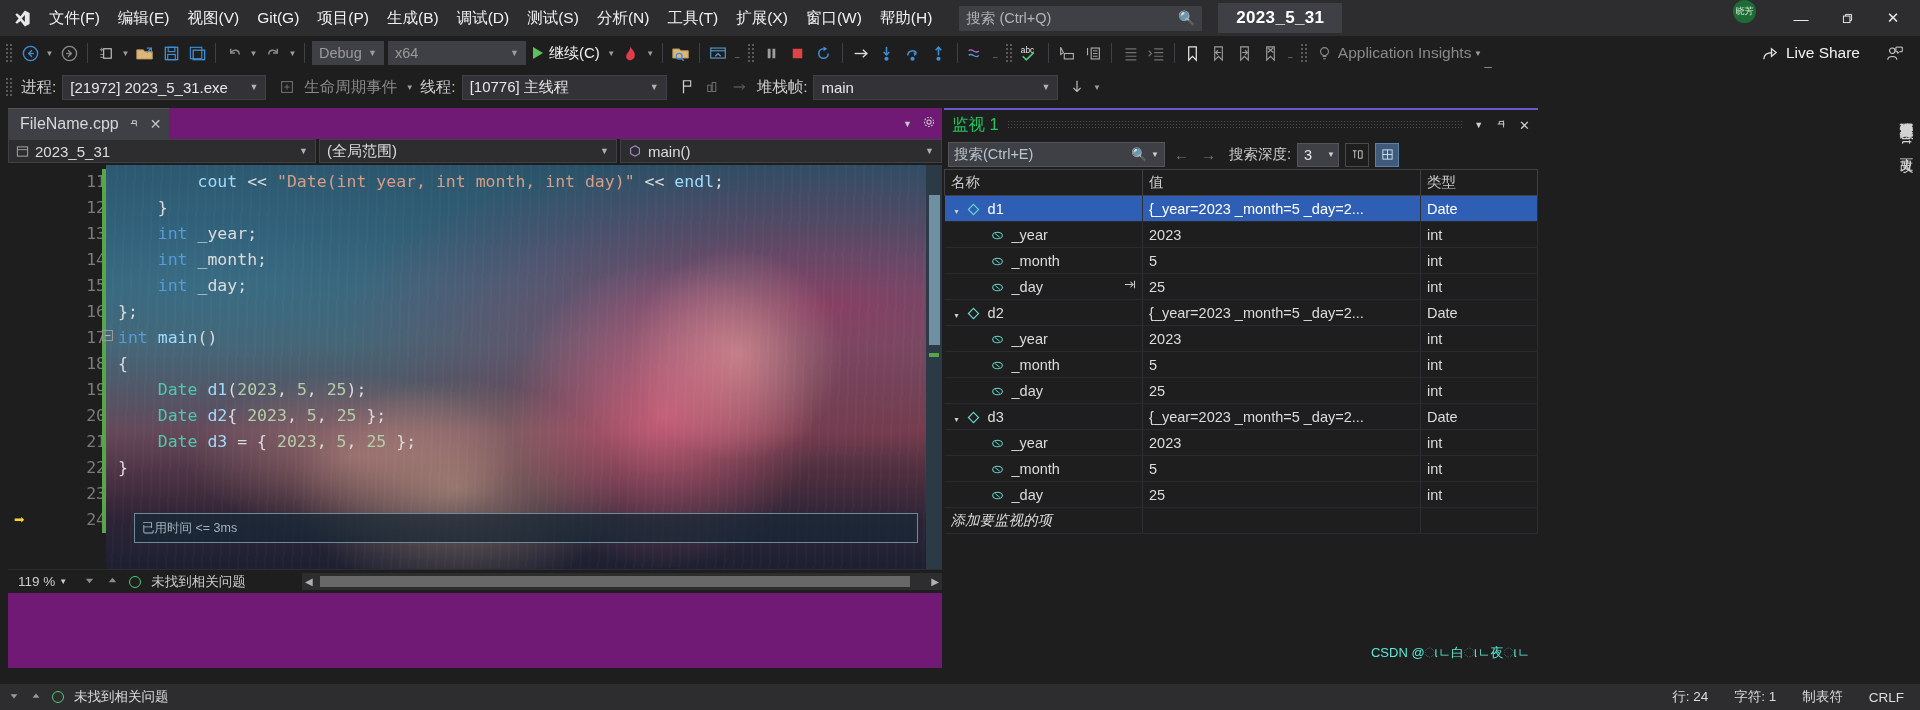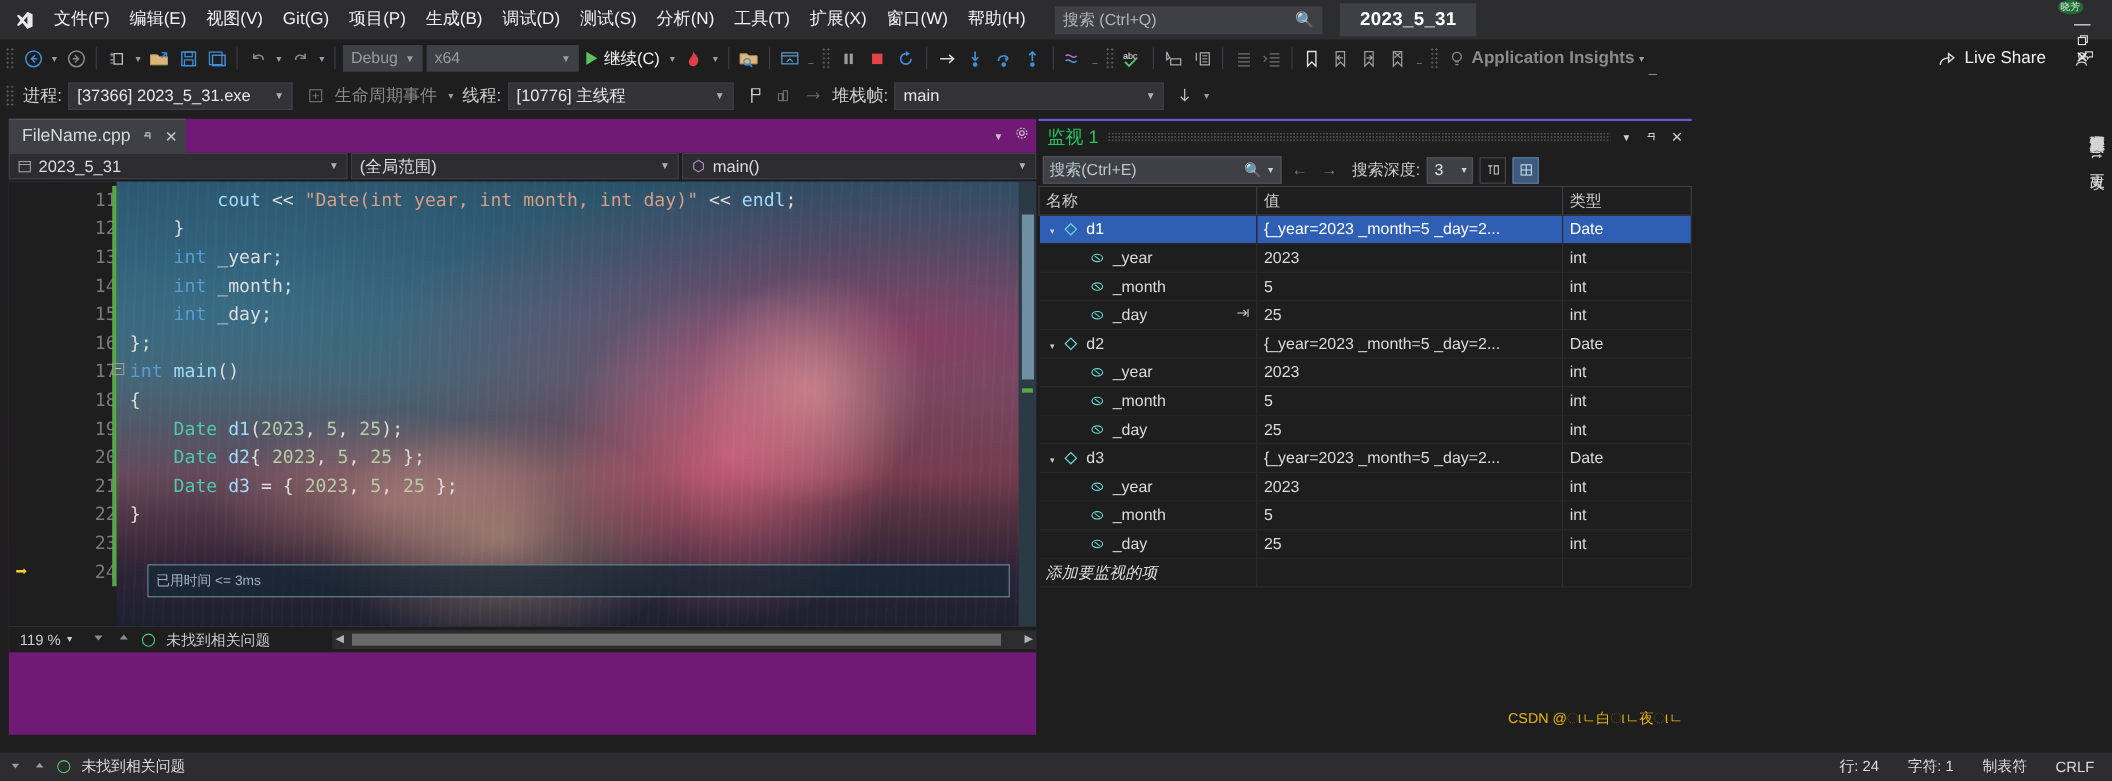--- a/index.html
+++ b/index.html
@@ -30,21 +30,21 @@
     border: 1px solid #3f3f46; display: flex; align-items: center;
     padding: 0 6px; position: relative;
   }
   .search-box .ph { font-size: 14.5px; color: #b4b4b4; flex: 1; }
   .search-box .mag { color: #cfcfcf; font-size: 14px; }
   .title-chip {
     margin-left: 16px; background: #3f3f46; height: 30px; display: flex;
     align-items: center; padding: 0 18px; font-size: 17px; font-weight: bold;
     color: #ffffff; letter-spacing: .3px;
   }
-  .titlebar-right { margin-left: auto; display: flex; align-items: center; height: 36px; flex-direction: column; }
+  .titlebar-right { margin-left: auto; display: flex; height: 36px; }
   .avatar {
     width: 23px; height: 23px; border-radius: 50%; background: #1e6b36;
     color: #cfe8d4; font-size: 9px; display: flex; align-items: center;
     justify-content: center; margin-right: 22px;
   }
   .wbtn {
     width: 46px; height: 36px; display: flex; align-items: center; justify-content: center;
     color: #e8e8e8; font-size: 15px;
   }
 
@@ -71,21 +71,21 @@
   .combo .cv { flex: 1; overflow: hidden; white-space: nowrap; }
   .combo .cc { color: #9b9b9b; font-size: 9px; margin-left: 6px; }
   .run-btn {
     display: flex; align-items: center; height: 26px; padding: 0 5px; color: #f1f1f1; font-size: 15px;
   }
   .play-tri {
     width: 0; height: 0; border-left: 10px solid #5ec15e;
     border-top: 6px solid transparent; border-bottom: 6px solid transparent;
     margin-right: 6px;
   }
-  .appins { color: #8a8a8a; font-size: 15.5px; display: flex; align-items: center; font-weight: bold; }
+  .appins { color: #8a8a8a; font-size: 15.5px; display: flex; align-items: center; }
   .liveshare { color: #f1f1f1; font-size: 15.5px; display: flex; align-items: center; gap: 6px; }
   .ovf { color:#9d9d9d; font-size: 13px; align-self: flex-end; margin-bottom: 2px;}
 
   
   .dbgbar {
     height: 34px; background: #1e1e1e; display: flex; align-items: center; padding: 0 2px;
   }
   .dbg-label { color: #cccccc; font-size: 15.5px; margin: 0 6px 0 4px; white-space: nowrap; }
   .dbg-label.dim { color: #8a8a8a; }
   .dbg-combo {
@@ -239,21 +239,21 @@
   .expander { display:inline-block; width: 12px; color:#cfcfcf; font-size:8px; text-align:center;}
   .diamond {
     display:inline-block; width: 13px; height:13px; margin-right:4px; vertical-align:-2px;
     position: relative;
   }
   .refresh-ic { color:#cfcfcf; font-size:12px; float:right; }
   .addwatch {
     font-style: italic; color: #c8c8c8; font-size: 15px;
   }
   .watermark {
-    position:absolute; right: 8px; bottom: 6px; color:#eab308; font-size: 13px;
+    position:absolute; right: 8px; bottom: 6px; color:#5eead4; font-size: 13px;
   }
 
   
   .vtabs {
     position: absolute; right: 0; top: 104px; width: 26px; height: 430px;
     display: flex; flex-direction: column; align-items: center; gap: 14px; padding-top: 8px;
   }
   .vtab {
     writing-mode: vertical-rl; font-size: 14px; color: #d4d4d4; white-space: nowrap;
   }
@@ -563,21 +563,21 @@
           <path d="M3 17 C3 12, 13 12, 13 17" fill="none" stroke="#cfcfcf" stroke-width="1.2"></path>
           <path d="M12 3 h7 v5 h-3 l-2 2 v-2 h-2 Z" fill="none" stroke="#cfcfcf" stroke-width="1.1"></path>
         </svg>
     </div>
   </div>
 
   <div class="dbgbar">
     <div class="grip"></div>
     <div class="dbg-label">进程:</div>
     <div class="dbg-combo" style="width:204px">
-      <span>[37366] 2023_5_31.exe</span>
+      <span>[21972] 2023_5_31.exe</span>
       <span class="cc">▼</span>
     </div>
     <div class="tb-btn" style="margin-left:8px">
       <svg width="18" height="18" viewBox="0 0 20 20">
           <rect x="4" y="4" width="12" height="12" fill="none" stroke="#6f6f6f" stroke-width="1.2"></rect>
           <path d="M7 10 h6 M10 7 v6" stroke="#6f6f6f" stroke-width="1.1"></path>
         </svg>
     </div>
     <div class="dbg-label dim">生命周期事件</div>
     <div class="caret">▼</div>

